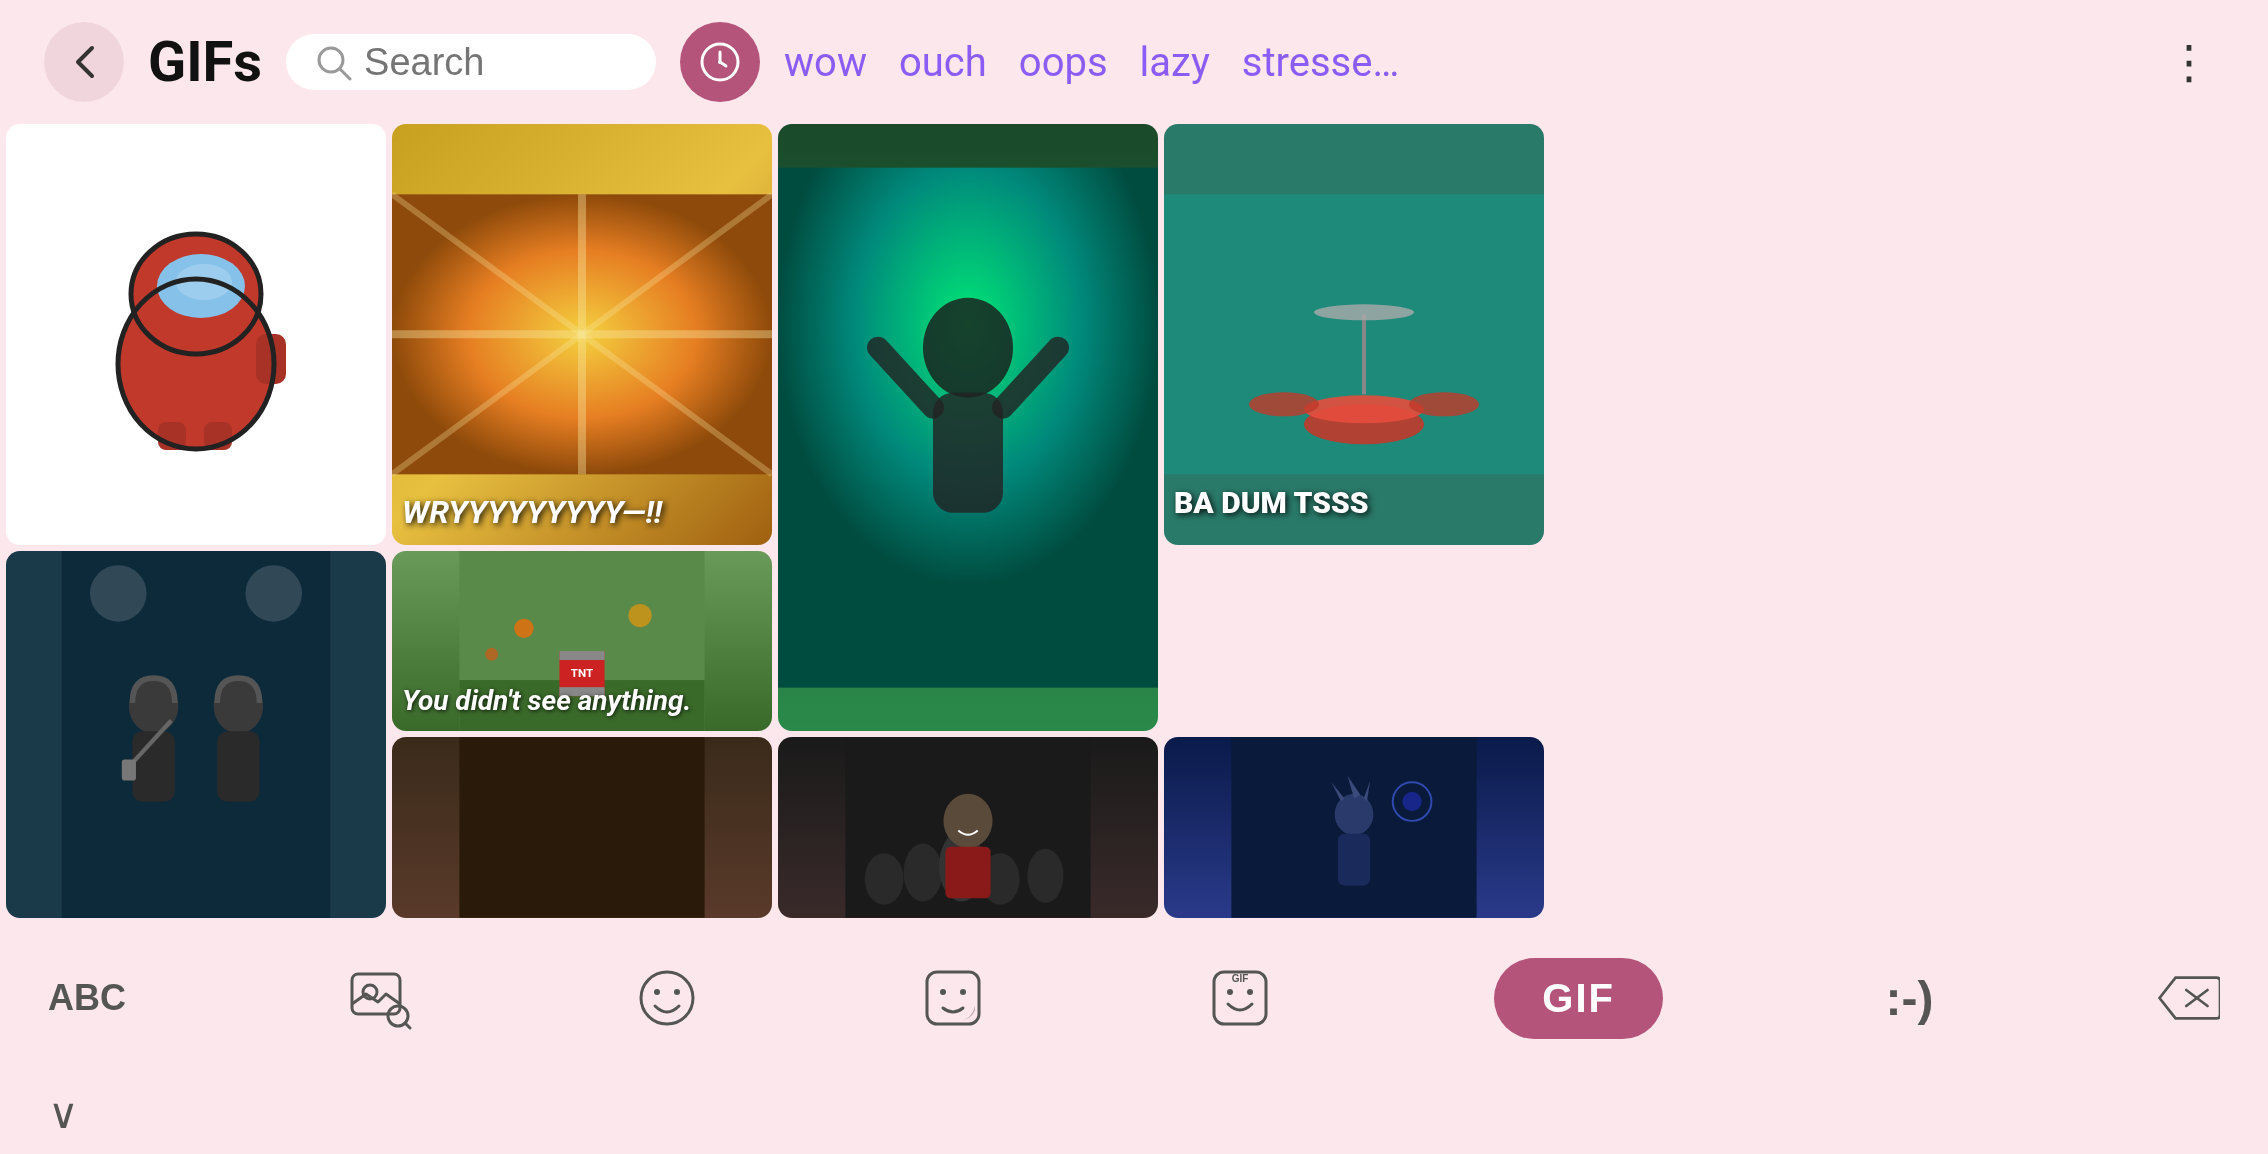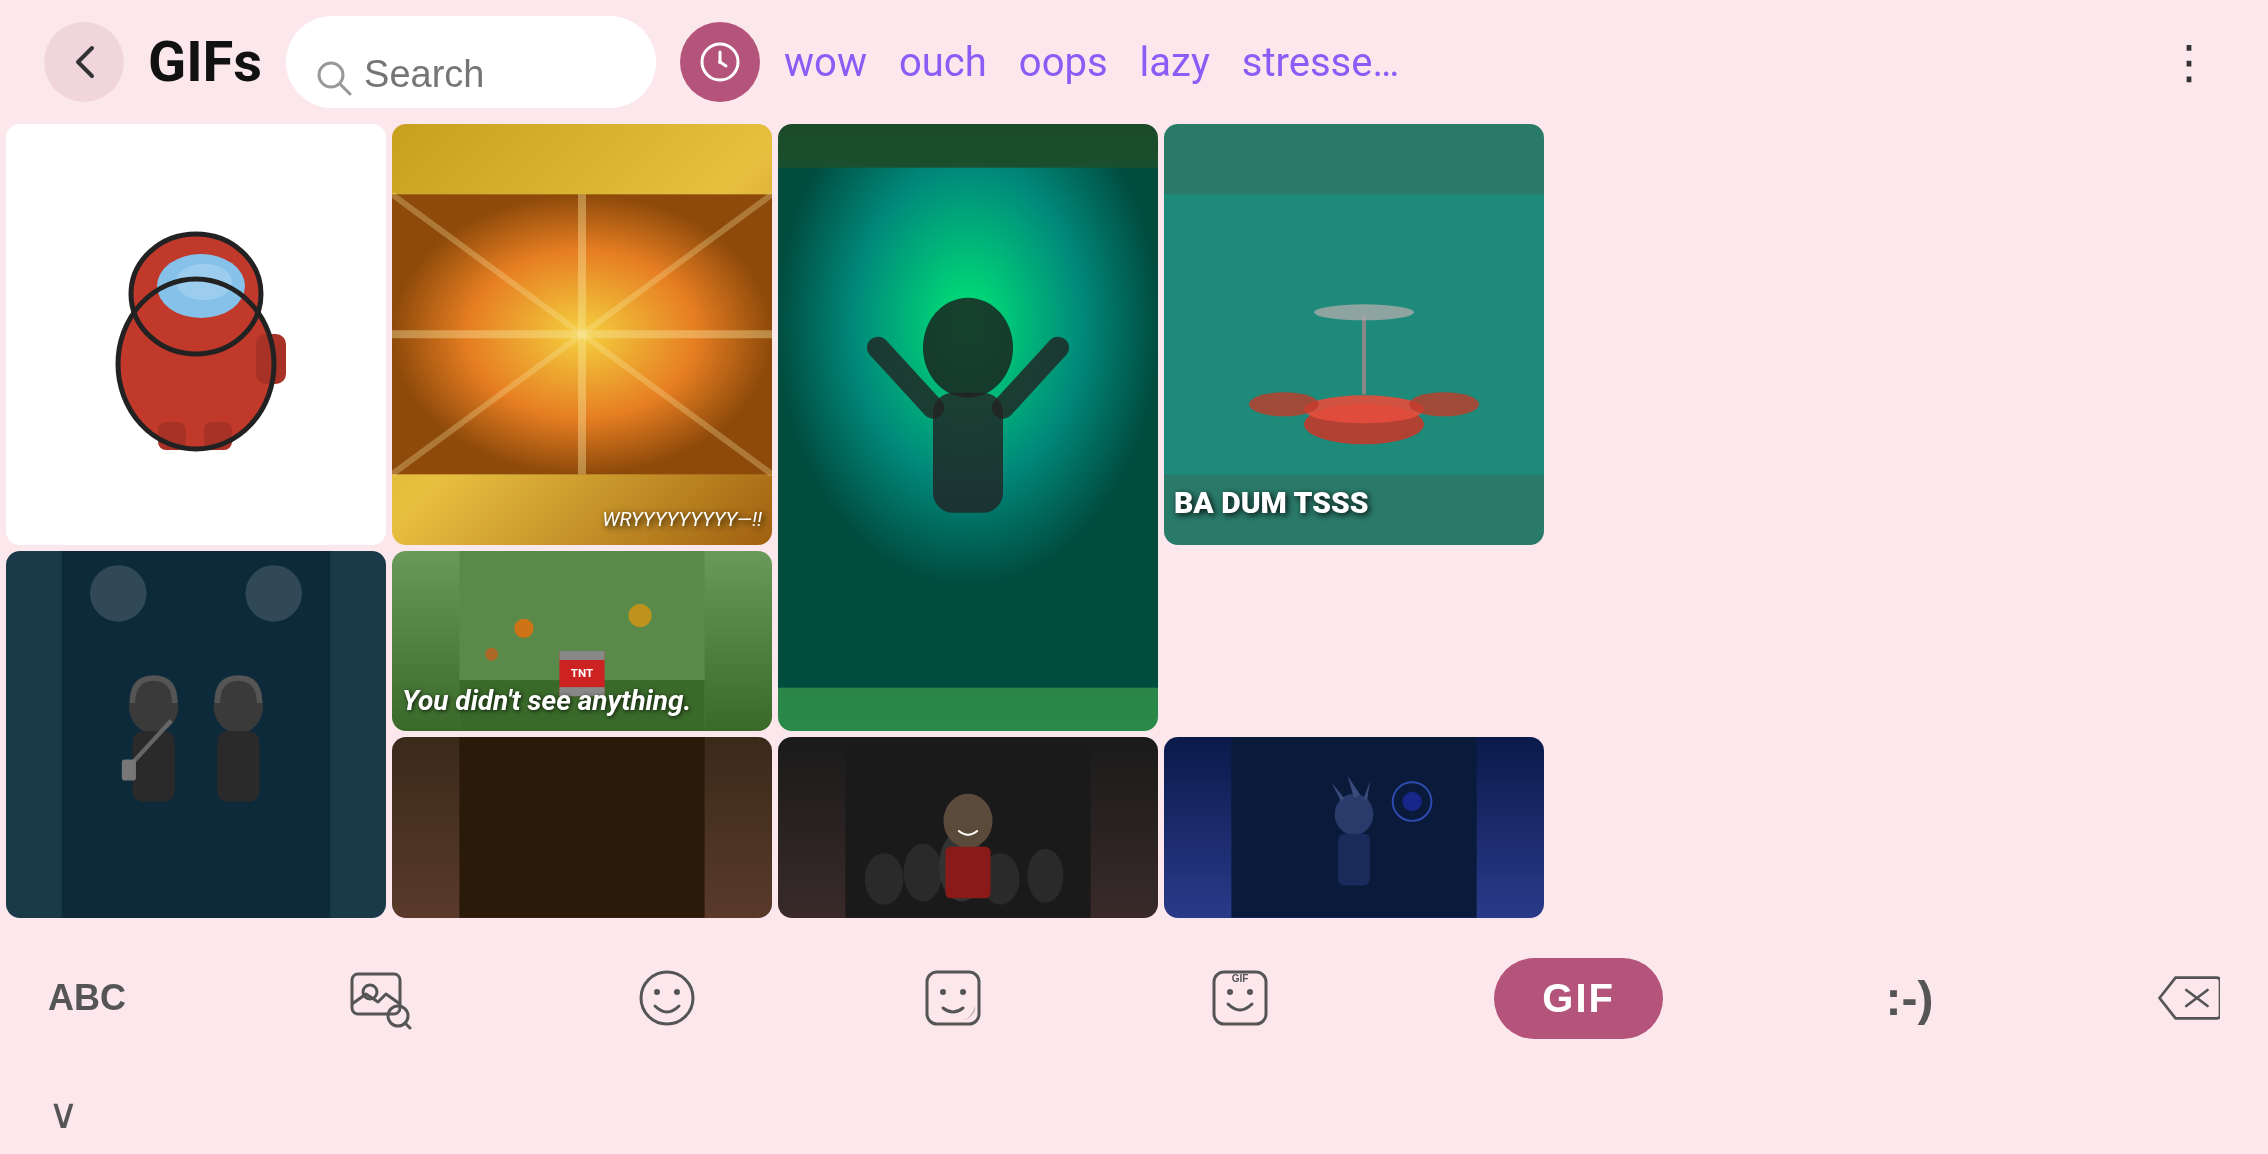--- a/index.html
+++ b/index.html
@@ -34,27 +34,27 @@
       color: #333;
     }
     .title {
       font-size: 56px;
       font-weight: 700;
       color: #111;
       white-space: nowrap;
     }
     .search-bar {
       display: flex;
-      align-items: flex-end;
+      align-items: center;
       background: white;
       border-radius: 60px;
       padding: 12px 28px;
       gap: 12px;
       width: 370px;
-      height: 92px;
+      height: 56px;
     }
     .search-bar svg { flex-shrink: 0; }
     .search-input {
       border: none; outline: none;
       font-size: 38px;
       color: #999;
       background: transparent;
       width: 100%;
     }
     .recent-btn {
@@ -294,21 +294,21 @@
             <stop offset="100%" stop-color="#8e4a0a"></stop>
           </radialGradient>
         </defs>
         <rect width="380" height="280" fill="url(#rg1)"></rect>
         <line x1="190" y1="0" x2="190" y2="280" stroke="#f9e79f" stroke-width="8" opacity="0.4"></line>
         <line x1="0" y1="140" x2="380" y2="140" stroke="#f9e79f" stroke-width="8" opacity="0.4"></line>
         <line x1="0" y1="0" x2="380" y2="280" stroke="#f9e79f" stroke-width="6" opacity="0.3"></line>
         <line x1="380" y1="0" x2="0" y2="280" stroke="#f9e79f" stroke-width="6" opacity="0.3"></line>
       </svg>
     </div>
-    <div class="wry-text" style="position:absolute;bottom:14px;left:10px;right:10px;color:white;font-size:20px;font-weight:400;font-style:italic;text-shadow:2px 2px 6px rgba(0,0,0,0.9);text-align:right;">WRYYYYYYYYY—!!</div>
+    <div class="wry-text" style="position:absolute;bottom:14px;left:10px;right:10px;color:white;font-size:32px;font-weight:700;font-style:italic;text-shadow:2px 2px 6px rgba(0,0,0,0.9);">WRYYYYYYYYY—!!</div>
   </div>
 
   <div class="gif-cell cell-evan" style="grid-row: 1 / span 2;">
     <svg width="100%" height="100%" viewBox="0 0 380 520" style="position:absolute;top:0;left:0">
       <defs>
         <radialGradient id="rg2" cx="50%" cy="30%">
           <stop offset="0%" stop-color="#00e676"></stop>
           <stop offset="60%" stop-color="#00897b"></stop>
           <stop offset="100%" stop-color="#004d40"></stop>
         </radialGradient>

